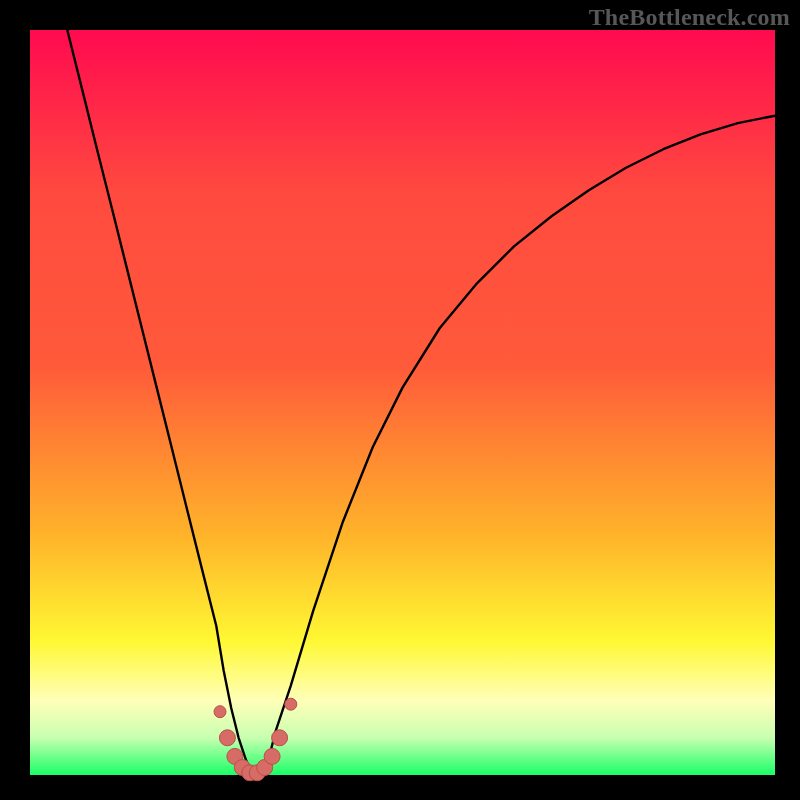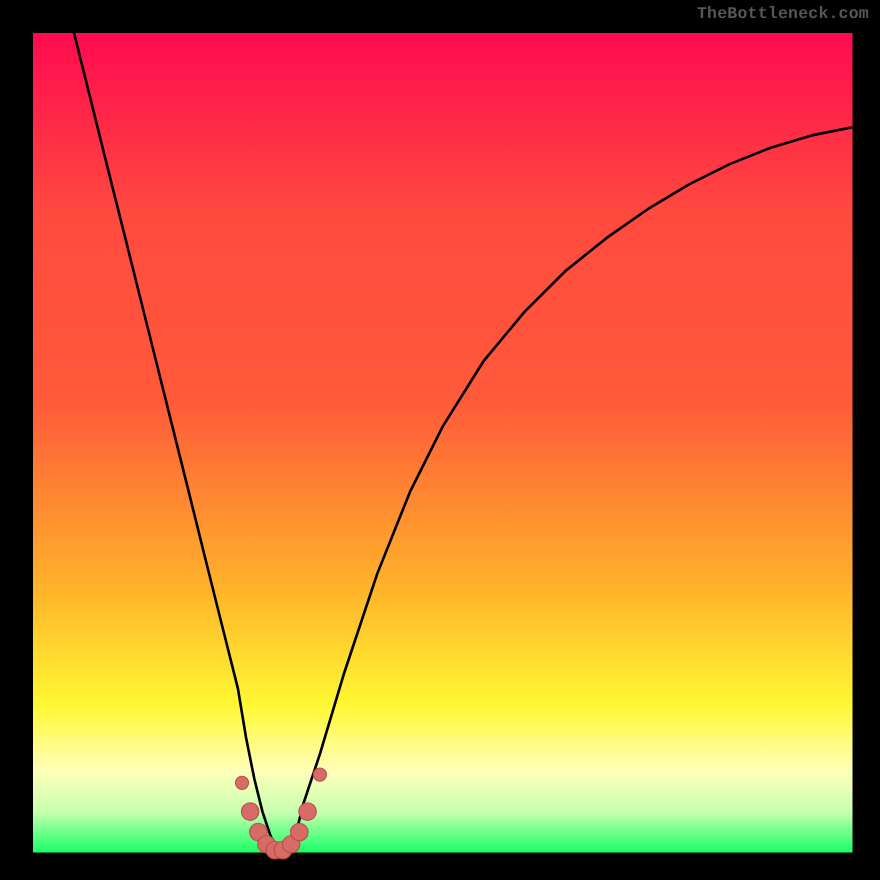--- a/index.html
+++ b/index.html
@@ -18,22 +18,22 @@
   }
   svg.plot {
     position: absolute;
     top: 0;
     left: 0;
   }
   .watermark {
     position: absolute;
     top: 4px;
     right: 10px;
-    font-family: Liberation Mono, monospace;
-    font-size: 15px;
+    font-family: Liberation Serif, serif;
+    font-size: 24px;
     font-weight: 600;
     color: #575757;
     letter-spacing: 0.2px;
   }
 </style>
 </head>
 <body>
 
 <div class="stage">
 

